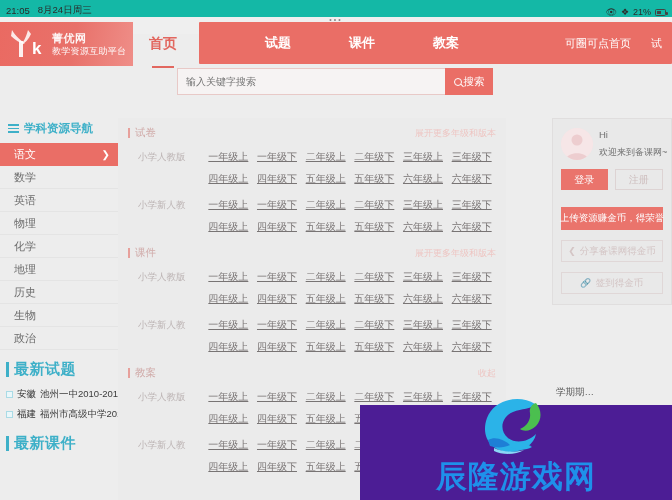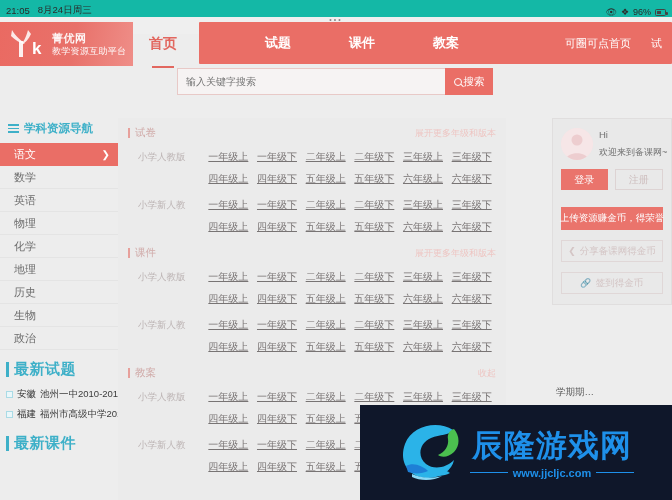--- a/index.html
+++ b/index.html
@@ -175,21 +175,21 @@
     display:flex; align-items:center; justify-content:center; gap:4px; background:transparent;
   }
   .share-i { font-size:9px; }
   .partial-text {
     position:absolute; left:556px; top:386px; font-size:9.5px; color:#5a5a5a;
   }
 
   
   .watermark {
     position:absolute; left:360px; top:405px; width:312px; height:95px;
-    background:#0f172a; display:flex; align-items:center; justify-content:center; gap:0;
+    background:#4c1d95; display:flex; align-items:center; justify-content:center; gap:0;flex-direction:column;
   }
   .wm-logo { width:72px; height:62px; flex:none; }
   .wm-right { display:flex; flex-direction:column; align-items:center; }
   .wm-title {
     font-size: 31px; font-weight:bold; color:#1e90ea; letter-spacing:1px;
     -webkit-text-stroke: 0px; line-height:38px;
   }
   .wm-urlrow { display:flex; align-items:center; gap:5px; margin-top:2px; }
   .wm-line { width:38px; height:1.5px; background:#1e90ea; }
   .wm-url { font-size:11px; color:#1e90ea; font-weight:bold; }
@@ -200,21 +200,21 @@
 <div id="root">
 
   <div class="statusbar">
     <div class="sb-left">
       <span>21:05</span>
       <span>8月24日周三</span>
     </div>
     <div class="sb-right">
       <span>👁</span>
       <span>❖</span>
-      <span>96%</span>
+      <span>21%</span>
       <span class="batt-body">
           <i class="batt-fill"></i>
         </span>
     </div>
   </div>
 
   <div class="urlbar">
     <div class="url-dots">•••</div>
     <div class="url-text">
       <span class="url-insecure">不安全 —</span>

